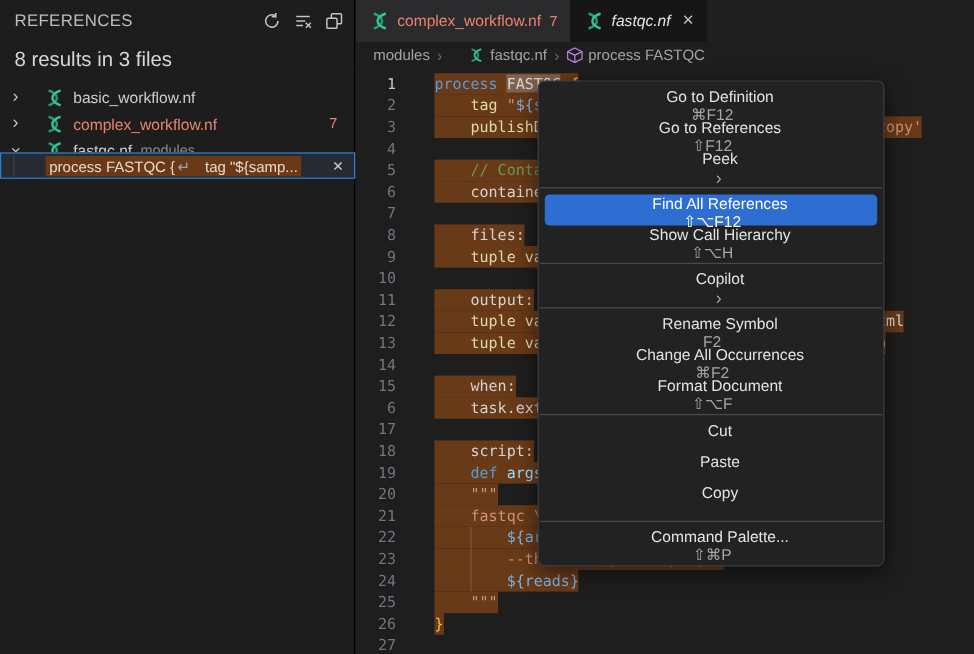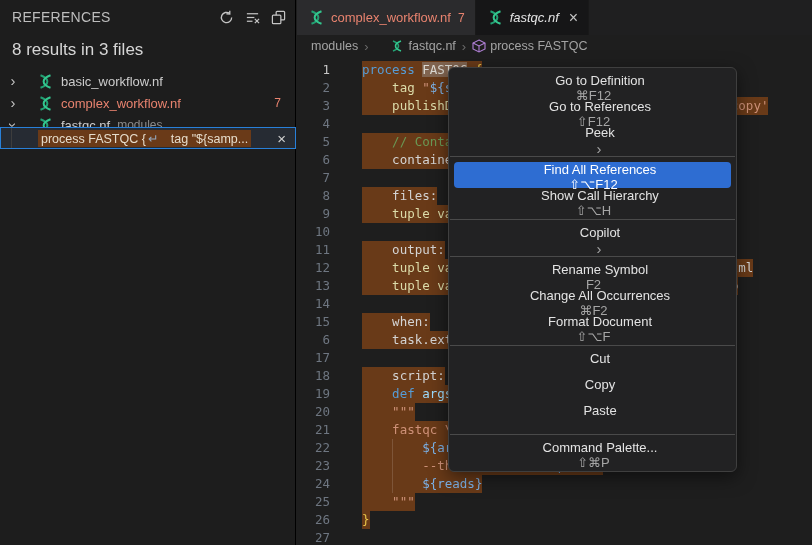--- a/index.html
+++ b/index.html
@@ -280,24 +280,24 @@
       </div>
       <div class="ctx-item">
         <span class="lbl">Format Document</span>
         <span class="sc">⇧⌥F</span>
       </div>
       <div class="ctx-sep"></div>
       <div class="ctx-item">
         <span class="lbl">Cut</span>
       </div>
       <div class="ctx-item">
+        <span class="lbl">Paste</span>
+      </div>
+      <div class="ctx-item">
         <span class="lbl">Copy</span>
-      </div>
-      <div class="ctx-item">
-        <span class="lbl">Paste</span>
       </div>
       <div class="ctx-sep"></div>
       <div class="ctx-item">
         <span class="lbl">Command Palette...</span>
         <span class="sc">⇧⌘P</span>
       </div>
     </div>
 
 </div>
 

